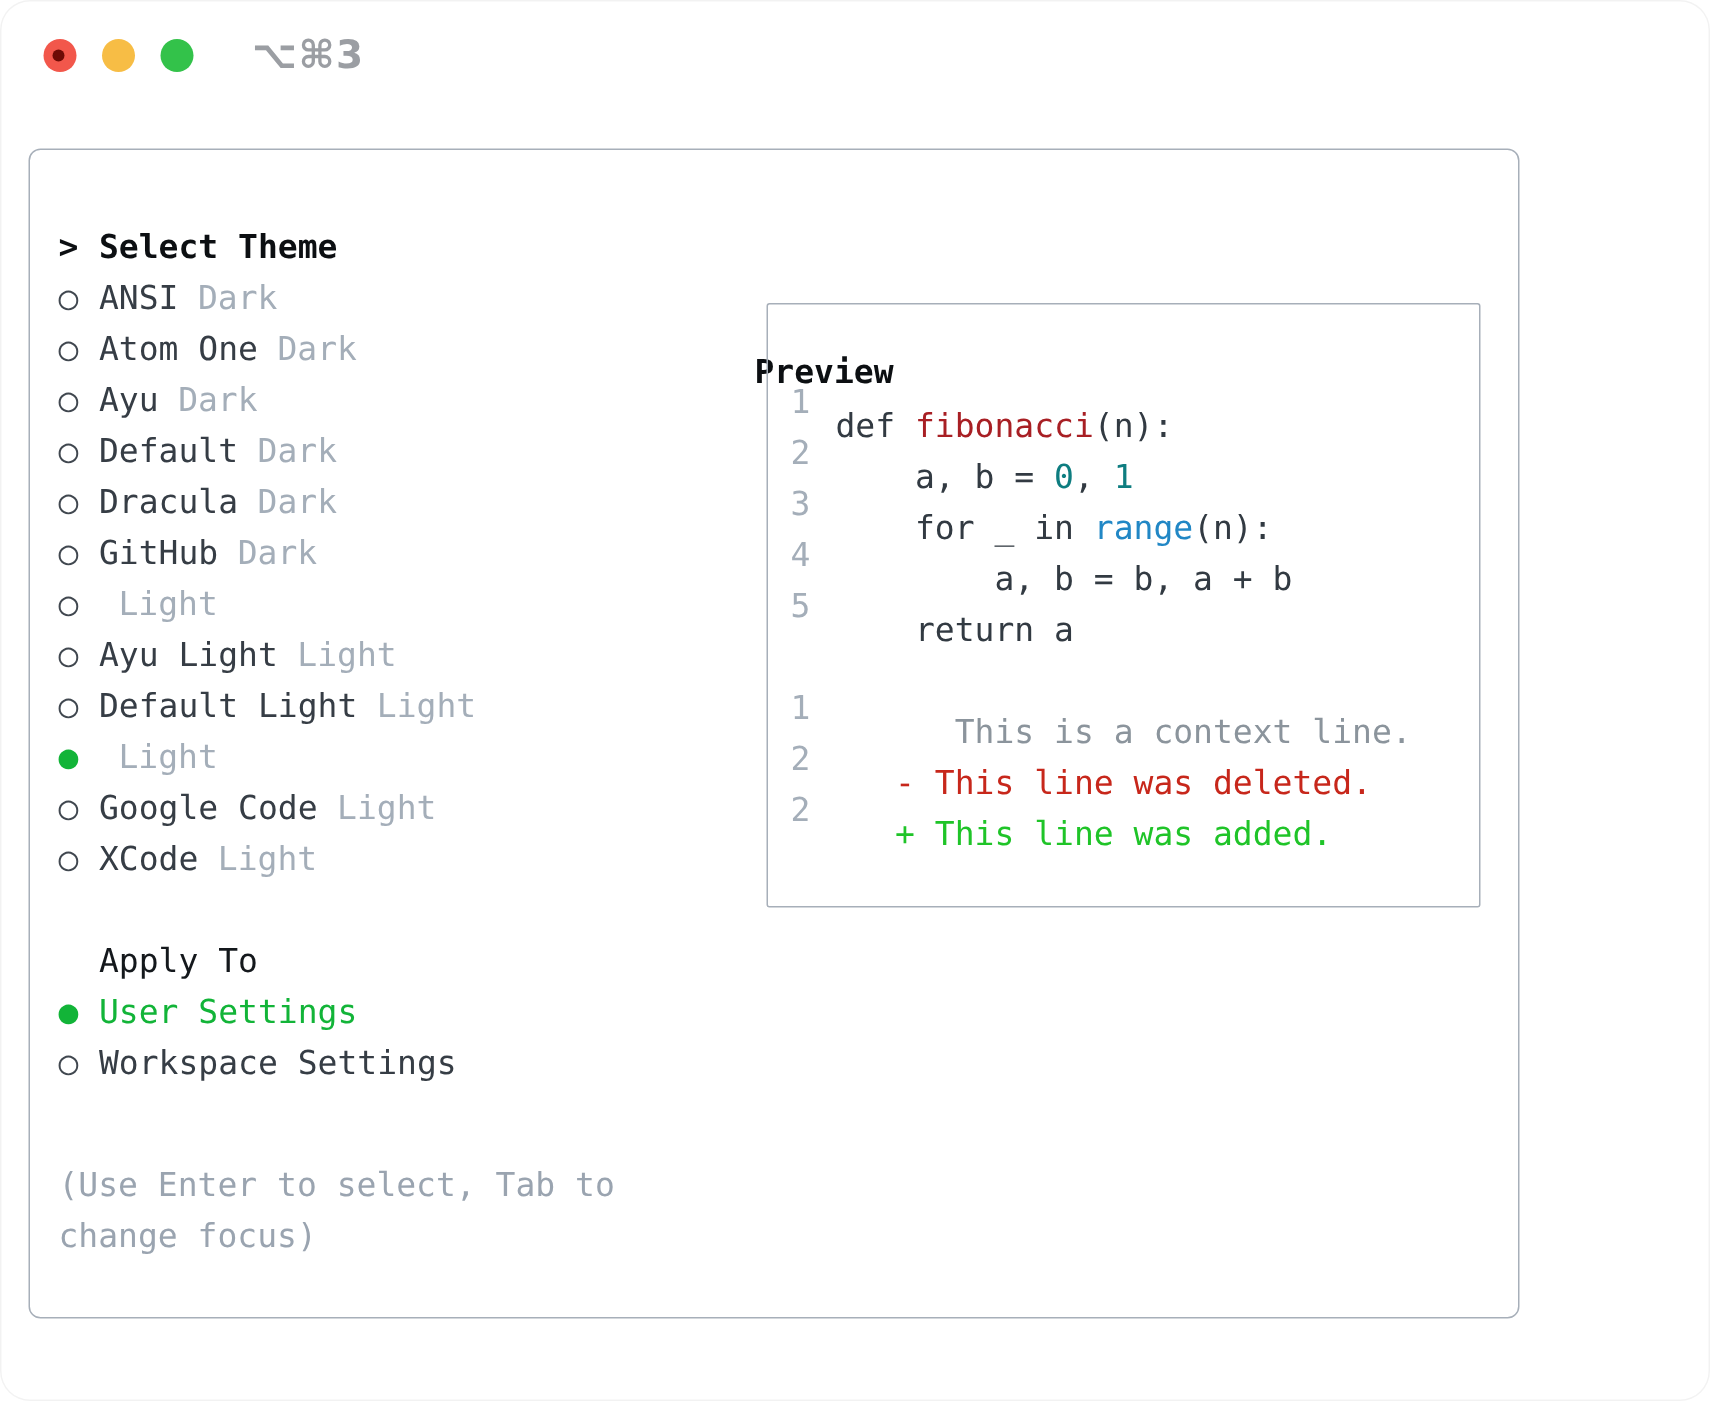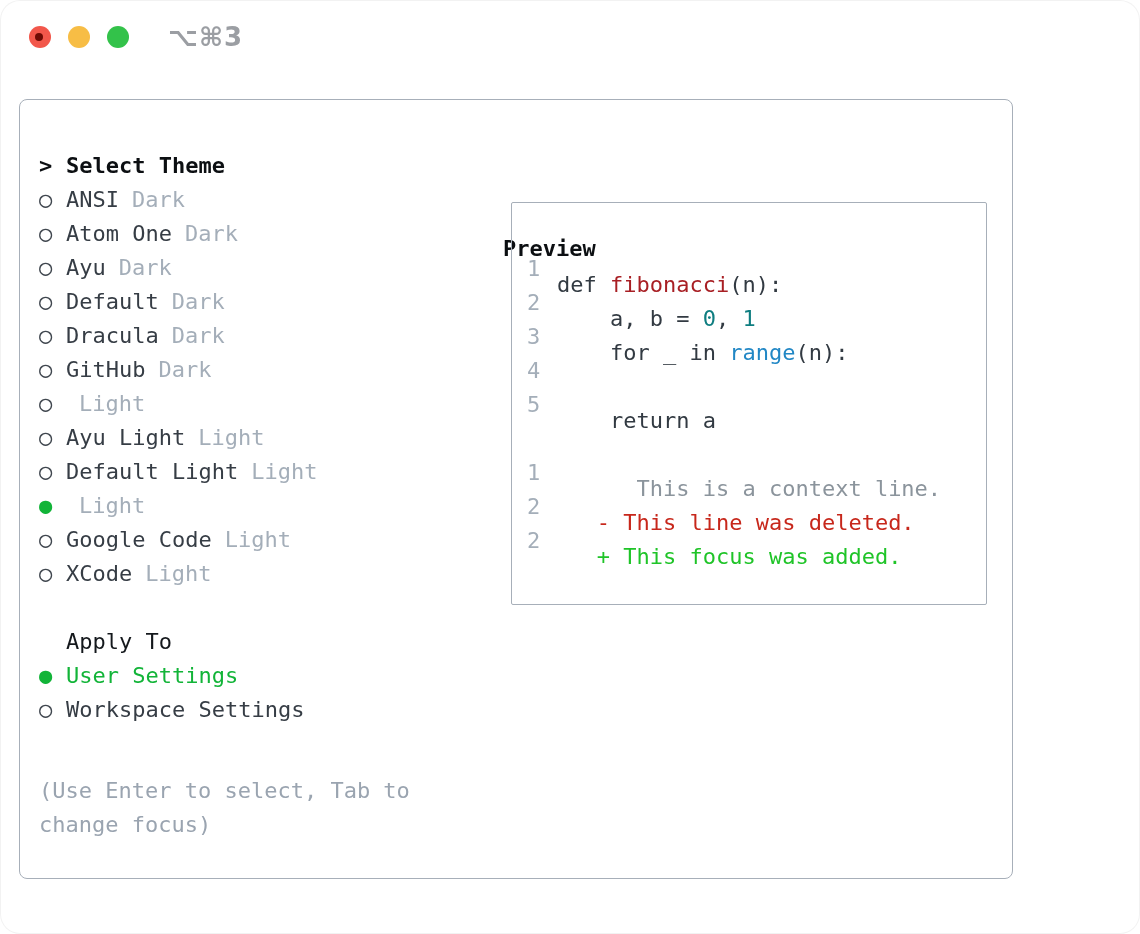--- a/index.html
+++ b/index.html
@@ -110,22 +110,22 @@
         <div class="row">change focus)</div>
       </div>
     </div>
 
     <div class="preview-title">Preview</div>
     <div class="preview-box">
       <div id="code-lines">
           <div class="code-row"><span class="gutter">1</span><span class="code"><span class="seg c-code">def </span><span class="seg c-red">fibonacci</span><span class="seg c-code">(n):</span></span></div>
           <div class="code-row"><span class="gutter">2</span><span class="code"><span class="seg c-code">    a, b = </span><span class="seg c-teal">0</span><span class="seg c-code">, </span><span class="seg c-teal">1</span></span></div>
           <div class="code-row"><span class="gutter">3</span><span class="code"><span class="seg c-code">    for _ in </span><span class="seg c-blue">range</span><span class="seg c-code">(n):</span></span></div>
-          <div class="code-row"><span class="gutter">4</span></div>
+          <div class="code-row"><span class="gutter">4</span><span class="code"><span class="seg c-code">        a, b = b, a + b</span></span></div>
           <div class="code-row"><span class="gutter">5</span><span class="code"><span class="seg c-code">    return a</span></span></div>
           <div class="code-row"><span class="gutter"></span><span class="code"></span></div>
           <div class="code-row"><span class="gutter">1</span><span class="code"><span class="seg c-muted">      This is a context line.</span></span></div>
           <div class="code-row"><span class="gutter">2</span><span class="code"><span class="seg c-dred">   - This line was deleted.</span></span></div>
-          <div class="code-row"><span class="gutter">2</span><span class="code"><span class="seg c-dgreen">   + This focus was added.</span></span></div>
+          <div class="code-row"><span class="gutter">2</span><span class="code"><span class="seg c-dgreen">   + This line was added.</span></span></div>
         </div>
     </div>
   </div>
 </div>
 
 </body></html>

